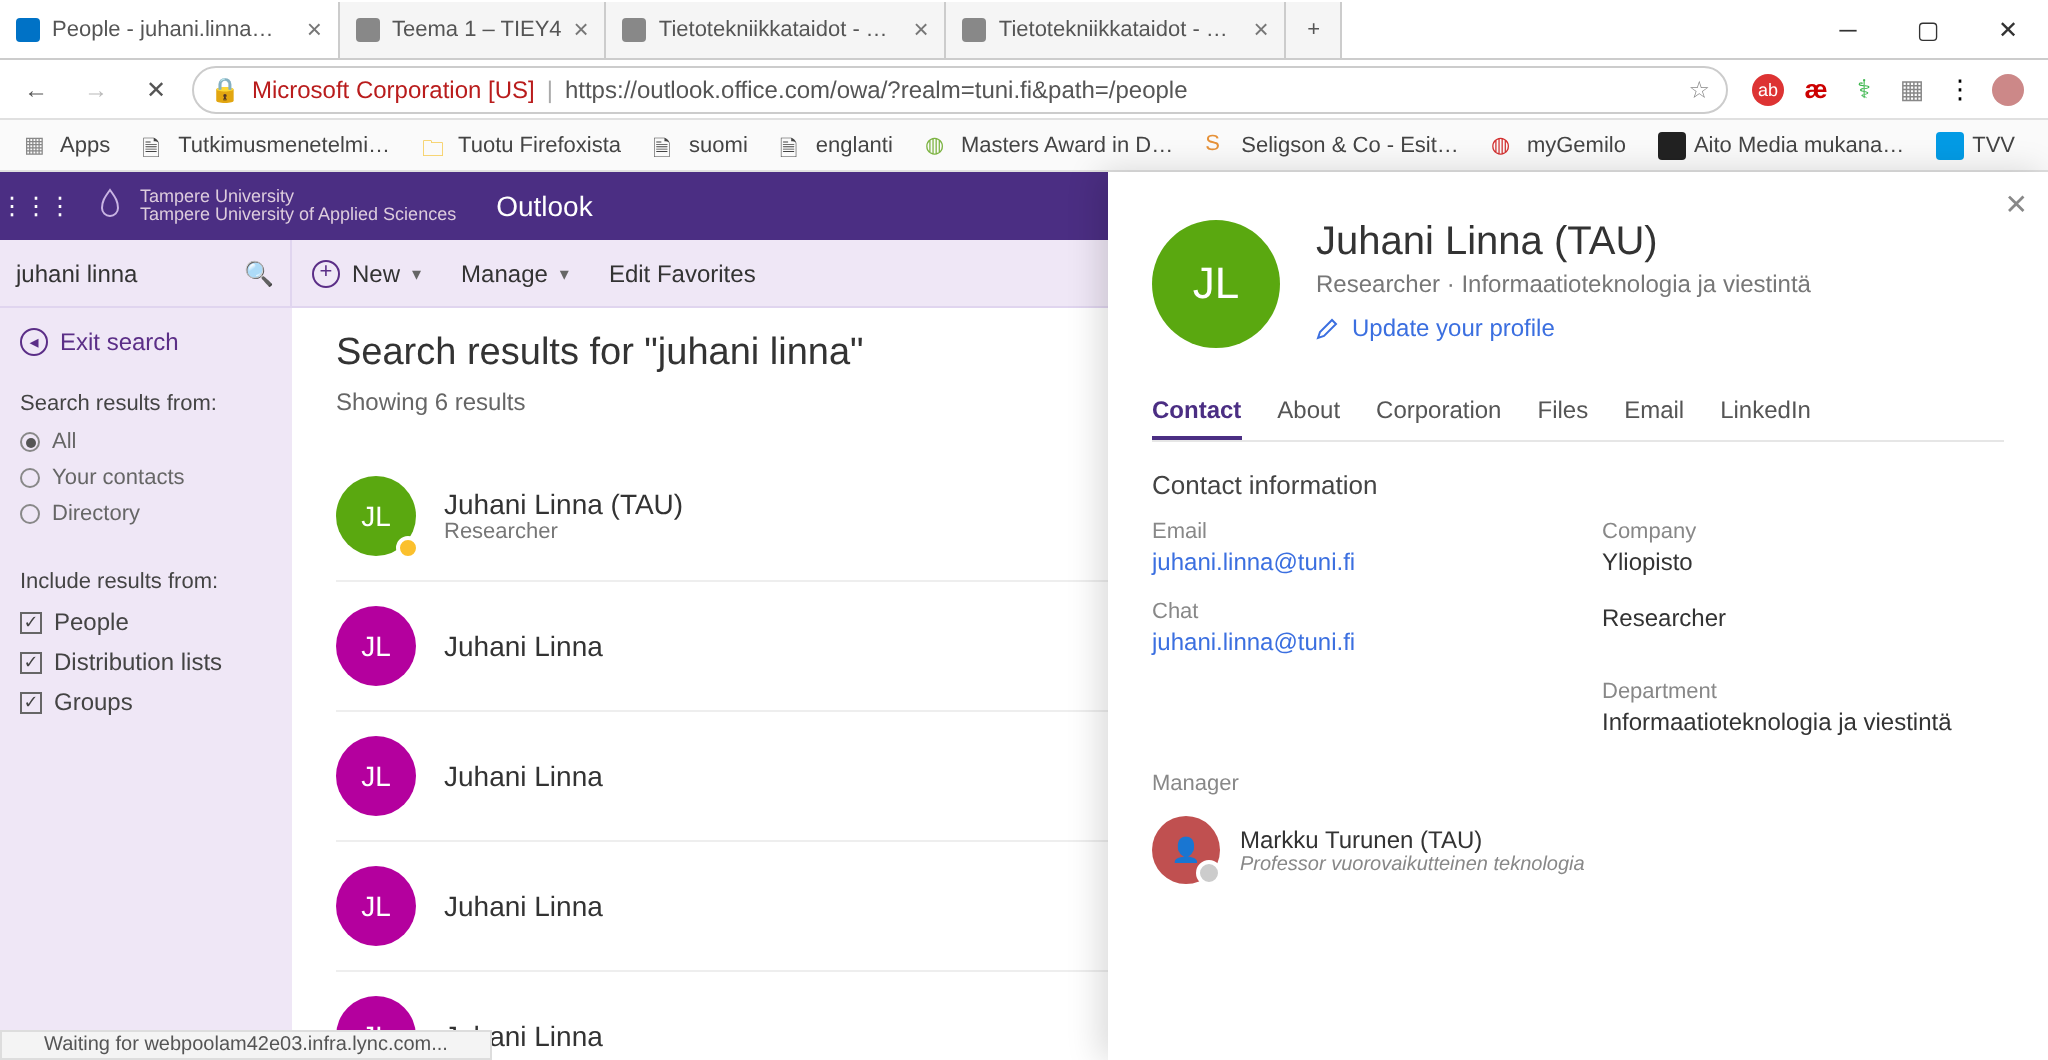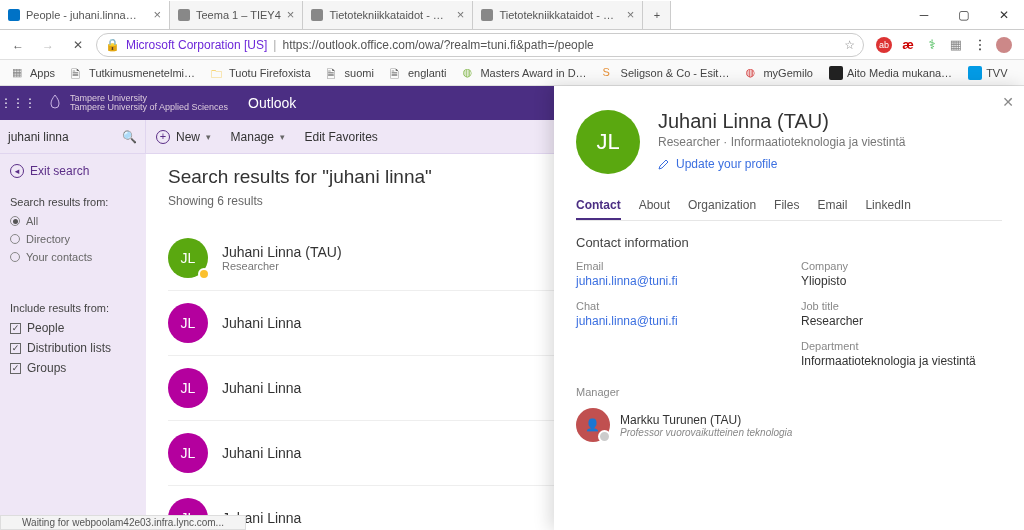--- a/index.html
+++ b/index.html
@@ -11,21 +11,21 @@
 .tab-icon { width: 12px; height: 12px; display: inline-block; flex-shrink: 0; }
 .tab-label { white-space: nowrap; overflow: hidden; text-overflow: ellipsis; }
 .tab-close { color: #777; font-size: 13px; flex-shrink: 0; }
 .window-controls { margin-left: auto; display: flex; }
 .win-btn { width: 40px; height: 30px; display: flex; align-items: center; justify-content: center; color: #333; }
 
 .navbar { height: 30px; display: flex; align-items: center; padding: 0 6px; gap: 6px; border-bottom: 1px solid #e0e0e0; }
 .nav-btn { width: 24px; height: 24px; display: flex; align-items: center; justify-content: center; color: #555; border-radius: 12px; }
 .urlbar { flex: 1; display: flex; align-items: center; height: 24px; border: 1px solid #ccc; border-radius: 12px; padding: 0 8px; gap: 6px; color: #555; font-size: 12px; }
 .url-host { color: #0b8043; }
-.url-id { color: #6d28d9; }
+.url-id { color: #b91c1c; }
 .ext-icons { display: flex; gap: 8px; align-items: center; padding: 0 6px; }
 .ext-icons span { width: 16px; height: 16px; display: flex; align-items: center; justify-content: center; font-size: 13px; text-align: center; }
 
 .bookmarks { height: 26px; display: flex; align-items: center; padding: 0 6px; gap: 4px; border-bottom: 1px solid #e0e0e0; background: #fafafa; }
 .bm { display: flex; align-items: center; gap: 4px; padding: 0 6px; font-size: 11px; color: #444; }
 .bm-icon { width: 14px; height: 14px; display: inline-block; }
 
 .app { height: 444px; display: flex; flex-direction: column; position: relative; }
 .topbar { height: 34px; background: #4b2e83; color: #fff; display: flex; align-items: center; }
 .waffle { width: 36px; height: 34px; display: flex; align-items: center; justify-content: center; color: #fff; }
@@ -222,28 +222,28 @@
         <span class="exit-icon">◂</span>
         <span>Exit search</span>
       </div>
       <div class="left-heading">Search results from:</div>
       <div class="radio-row">
           <span class="radio sel"></span>
           <span>All</span>
         </div>
       <div class="radio-row">
           <span class="radio"></span>
-          <span>Directory</span>
+          <span>Your contacts</span>
         </div>
       <div class="radio-row">
           <span class="radio"></span>
-          <span>Your contacts</span>
-        </div>
-
-      <div class="left-heading" style="margin-top:36px">Include results from:</div>
+          <span>Directory</span>
+        </div>
+
+      <div class="left-heading" style="margin-top:19px">Include results from:</div>
       <div class="check-row">
           <span class="check">✓</span>
           <span>People</span>
         </div>
       <div class="check-row">
           <span class="check">✓</span>
           <span>Distribution lists</span>
         </div>
       <div class="check-row">
           <span class="check">✓</span>
@@ -306,41 +306,40 @@
           <svg class="pencil" viewBox="0 0 12 12">
               <path d="M1 11 L2 8 L8 2 L10 4 L4 10 Z" fill="none" stroke="#3b6fe0" stroke-width="1"></path>
             </svg>
           <span>Update your profile</span>
         </div>
       </div>
     </div>
     <div class="d-tabs">
       <div class="d-tab active">Contact</div>
       <div class="d-tab">About</div>
-      <div class="d-tab">Organization</div>
+      <div class="d-tab">Corporation</div>
       <div class="d-tab">Files</div>
       <div class="d-tab">Email</div>
       <div class="d-tab">LinkedIn</div>
     </div>
     <div class="d-section-title">Contact information</div>
     <div class="d-grid">
       <div>
         <div class="d-label">Email</div>
         <div class="d-value d-link">juhani.linna@tuni.fi</div>
       </div>
       <div>
         <div class="d-label">Company</div>
         <div class="d-value">Yliopisto</div>
       </div>
       <div>
         <div class="d-label">Chat</div>
         <div class="d-value d-link">juhani.linna@tuni.fi</div>
       </div>
       <div>
-        <div class="d-label">Job title</div>
         <div class="d-value">Researcher</div>
       </div>
       <div></div>
       <div>
         <div class="d-label">Department</div>
         <div class="d-value">Informaatioteknologia ja viestintä</div>
       </div>
     </div>
     <div class="mgr-head">Manager</div>
     <div class="mgr-row">

